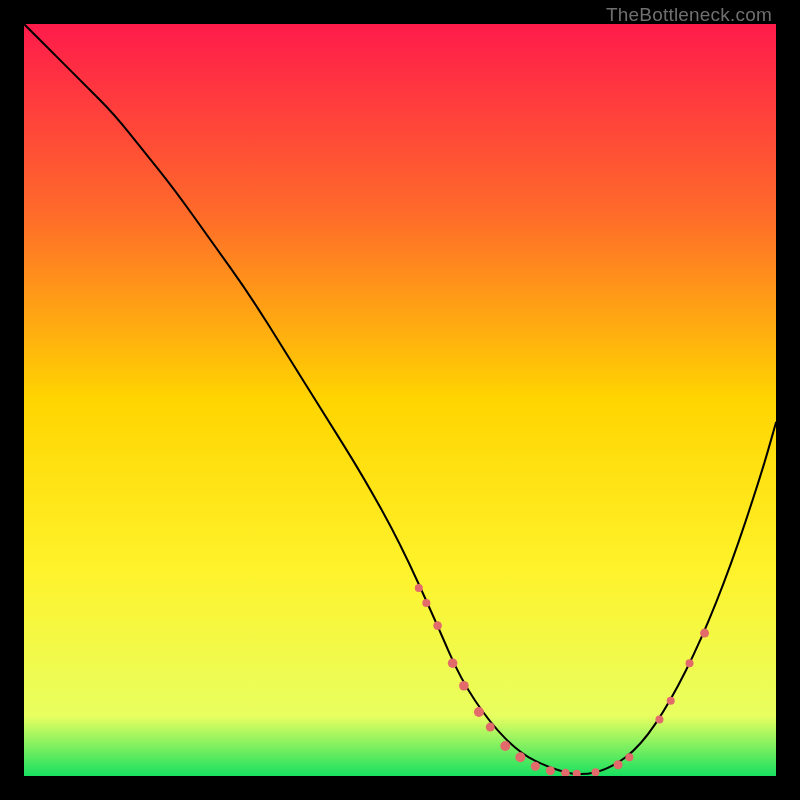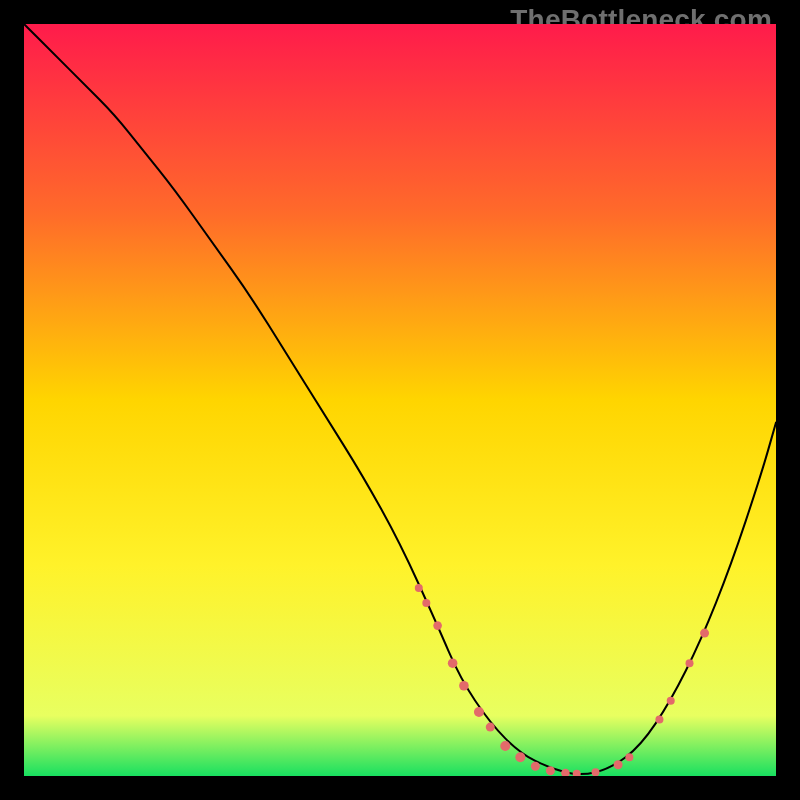--- a/index.html
+++ b/index.html
@@ -24,22 +24,22 @@
     left: 0;
     top: 0;
     width: 752px;
     height: 752px;
   }
   .watermark {
     position: absolute;
     top: 4px;
     right: 28px;
     color: #6f6f6f;
-    font-size: 28px;
-    font-weight: 700;
+    font-size: 19px;
+    font-weight: 400;
     letter-spacing: 0.2px;
     user-select: none;
   }
 </style>
 </head>
 <body>
 
 <div class="watermark">TheBottleneck.com</div>
 
 <div class="frame">

